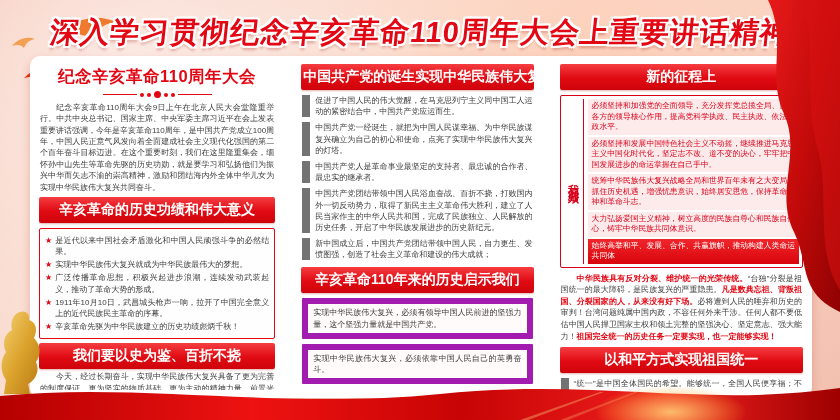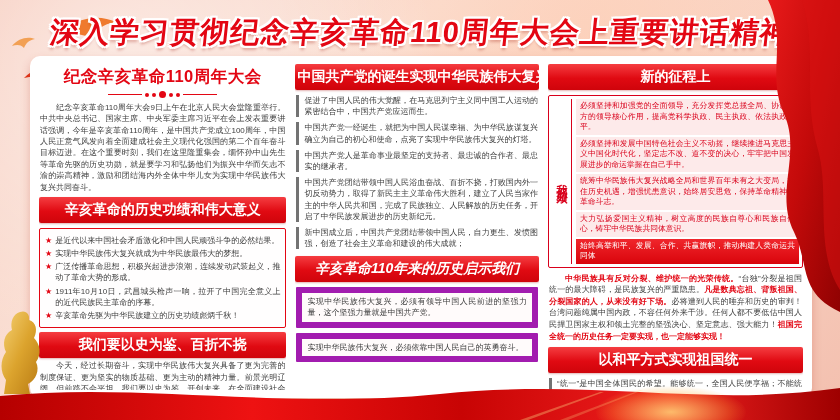--- a/index.html
+++ b/index.html
@@ -35,21 +35,21 @@
       0 -2px 0 #fff, 0 2px 0 #fff, -2px 0 0 #fff, 2px 0 0 #fff,
       0 4px 3px rgba(160,20,10,.35);
     white-space:nowrap;
   }
 
   
   .panel {
     position:absolute; left:30px; top:56px; width:782px; height:342px;
     background:#fff; border-radius:10px; z-index:4;
     box-shadow:0 5px 10px rgba(190,70,50,.3);
-    display:flex; gap:9px; padding:8px 9px; overflow:hidden;
+    display:flex; gap:26px; padding:8px 9px; overflow:hidden;
   }
   .col { flex:1 1 0; min-width:0; overflow:hidden; }
   .col-left  { flex-basis:32.5%; }
   .col-mid   { flex-basis:32%; }
   .col-right { flex-basis:33.5%; }
 
   .banner {
     background:linear-gradient(180deg,#f53d41 0%, #e00a12 55%, #cf040b 100%);
     color:#fff; font-weight:bold; text-align:center;
     font-size:14px; padding:4px 2px; border-radius:2px;
@@ -62,21 +62,21 @@
   .divider .dline { width:34px; height:1px; background:#e30613; }
   .divider .dot { width:4px; height:4px; border-radius:50%; background:#e30613; }
   .divider .dot.big { width:7px; height:7px; }
 
   .para { font-size:8px; line-height:1.42; color:#3d3d3d; text-align:justify; text-indent:2em; margin:2px 1px 4px; }
 
   .red-border-box { border:1px solid #e30613; border-radius:2px; padding:4px 5px; margin:5px 0 4px; background:#fffefe; }
   .star-item { display:flex; gap:3px; font-size:8px; line-height:1.4; color:#3d3d3d; margin:2px 0; text-align:justify; }
   .star-item .star { color:#e30613; font-size:8px; flex:0 0 auto; }
 
-  .bar-item { border-left:3px solid #737373; padding-left:5px; margin:5px 1px; font-size:8px; line-height:1.4; color:#3d3d3d; text-align:justify; }
+  .bar-item { border-left:8px solid #737373; padding-left:5px; margin:5px 1px; font-size:8px; line-height:1.4; color:#3d3d3d; text-align:justify; }
 
   .box-item { border:6px solid #a21caf; background:#fffbfb; border-radius:1px; padding:3px 5px; margin:5px 1px; font-size:8px; line-height:1.4; color:#3d3d3d; text-align:justify; }
 
   .must-box { border:1.5px solid #d9001b; border-radius:2px; display:flex; margin:5px 0; padding:3px; }
   .must-label {
     writing-mode:vertical-rl; text-orientation:upright;
     color:#d9001b; font-weight:bold; font-size:11px; letter-spacing:3px;
     border-right:1.5px solid #d9001b; padding:2px 2px; margin-right:4px;
     display:flex; align-items:center; justify-content:center; flex:0 0 auto;
   }
@@ -155,21 +155,21 @@
   </div>
 
   <div class="col col-mid">
     <div class="banner">中国共产党的诞生实现中华民族伟大复兴</div>
     <div class="bar-item">促进了中国人民的伟大觉醒，在马克思列宁主义同中国工人运动的紧密结合中，中国共产党应运而生。</div>
     <div class="bar-item">中国共产党一经诞生，就把为中国人民谋幸福、为中华民族谋复兴确立为自己的初心和使命，点亮了实现中华民族伟大复兴的灯塔。</div>
     <div class="bar-item">中国共产党人是革命事业最坚定的支持者、最忠诚的合作者、最忠实的继承者。</div>
     <div class="bar-item">中国共产党团结带领中国人民浴血奋战、百折不挠，打败国内外一切反动势力，取得了新民主主义革命伟大胜利，建立了人民当家作主的中华人民共和国，完成了民族独立、人民解放的历史任务，开启了中华民族发展进步的历史新纪元。</div>
     <div class="bar-item">新中国成立后，中国共产党团结带领中国人民，自力更生、发愤图强，创造了社会主义革命和建设的伟大成就；</div>
 
-    <div class="banner" style="margin-top:7px;font-style:italic;">辛亥革命110年来的历史启示我们</div>
+    <div class="banner" style="margin-top:7px;">辛亥革命110年来的历史启示我们</div>
     <div class="box-item">实现中华民族伟大复兴，必须有领导中国人民前进的坚强力量，这个坚强力量就是中国共产党。</div>
     <div class="box-item">实现中华民族伟大复兴，必须依靠中国人民自己的英勇奋斗。</div>
 
   </div>
 
   <div class="col col-right">
     <div class="banner">新的征程上</div>
 
     <div class="must-box">
       <div class="must-label">我们必须</div>

